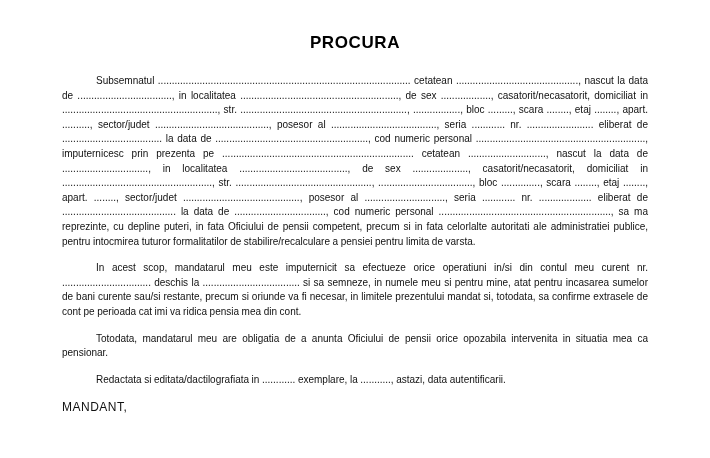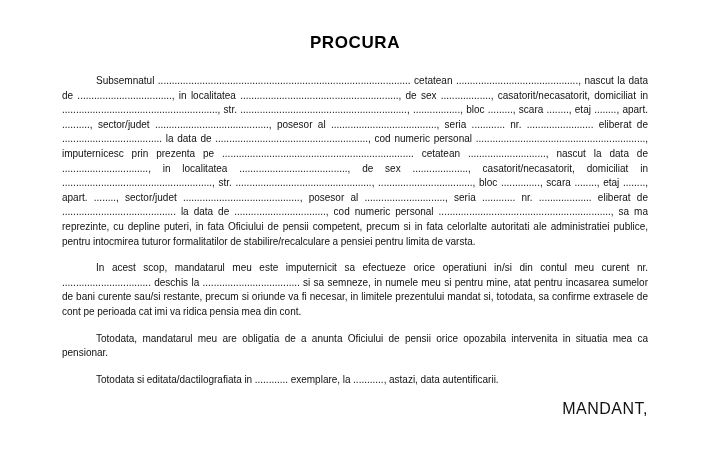--- a/index.html
+++ b/index.html
@@ -47,22 +47,22 @@
     margin-top: 12px;
   }
   .indent-first {
     text-indent: 34px;
   }
   .tight {
     word-spacing: -0.2px;
   }
   .footer-label {
     margin-top: 13px;
-    text-align: right;
-    font-size: 16px;
+    text-align: left;
+    font-size: 12px;
     letter-spacing: 0.5px;
     color: #111111;
   }
   
   .para:last-child { text-align: justify; }
 </style>
 </head>
 <body>
 
 <div id="page">
@@ -71,20 +71,20 @@
 
   <div class="body-text">
 
     <p class="para indent-first tight">Subsemnatul ........................................................................................... cetatean ............................................, nascut la data de .................................., in localitatea ........................................................., de sex .................., casatorit/necasatorit, domiciliat in ........................................................, str. ............................................................, ................., bloc ........., scara ........, etaj ........, apart. .........., sector/judet ........................................., posesor al ......................................, seria ............ nr. ........................ eliberat de .................................... la data de ......................................................., cod numeric personal ............................................................., imputernicesc prin prezenta pe ..................................................................... cetatean ............................, nascut la data de ..............................., in localitatea ......................................., de sex ...................., casatorit/necasatorit, domiciliat in ......................................................, str. ................................................., .................................., bloc .............., scara ........, etaj ........, apart. ........, sector/judet .........................................., posesor al ............................., seria ............ nr. ................... eliberat de ......................................... la data de ................................., cod numeric personal .............................................................., sa ma reprezinte, cu depline puteri, in fata Oficiului de pensii competent, precum si in fata celorlalte autoritati ale administratiei publice, pentru intocmirea tuturor formalitatilor de stabilire/recalculare a pensiei pentru limita de varsta.</p>
 
     <p class="para indent-first tight">In acest scop, mandatarul meu este imputernicit sa efectueze orice operatiuni in/si din contul meu curent nr. ................................ deschis la ................................... si sa semneze, in numele meu si pentru mine, atat pentru incasarea sumelor de bani curente sau/si restante, precum si oriunde va fi necesar, in limitele prezentului mandat si, totodata, sa confirme extrasele de cont pe perioada cat imi va ridica pensia mea din cont.</p>
 
     <p class="para indent-first tight">Totodata, mandatarul meu are obligatia de a anunta Oficiului de pensii orice opozabila intervenita in situatia mea ca pensionar.</p>
 
 
-    <p class="para indent-first tight">Totodata si editata/dactilografiata in ............ exemplare, la ..........., astazi, data autentificarii.</p>
+    <p class="para indent-first tight">Redactata si editata/dactilografiata in ............ exemplare, la ..........., astazi, data autentificarii.</p>
 
 
   </div>
 
   <div class="footer-label">MANDANT,</div>
 
 </div>
 
 </body></html>

